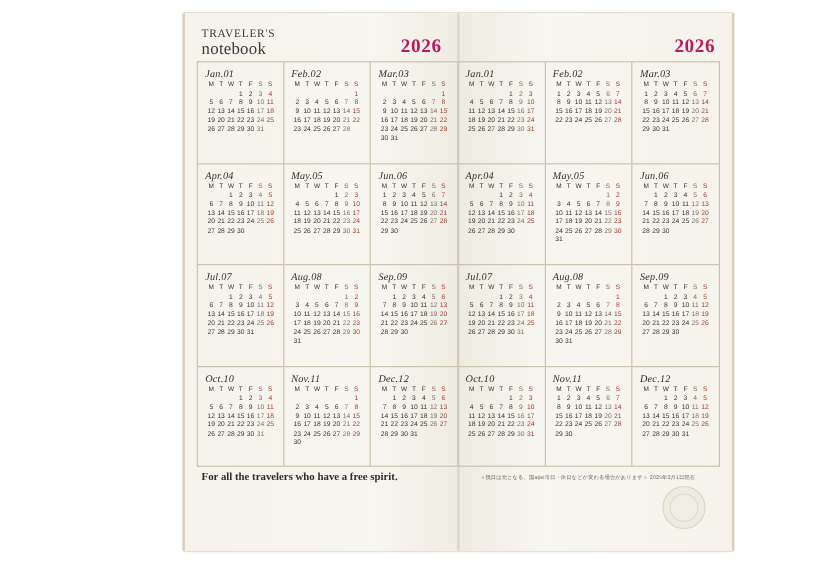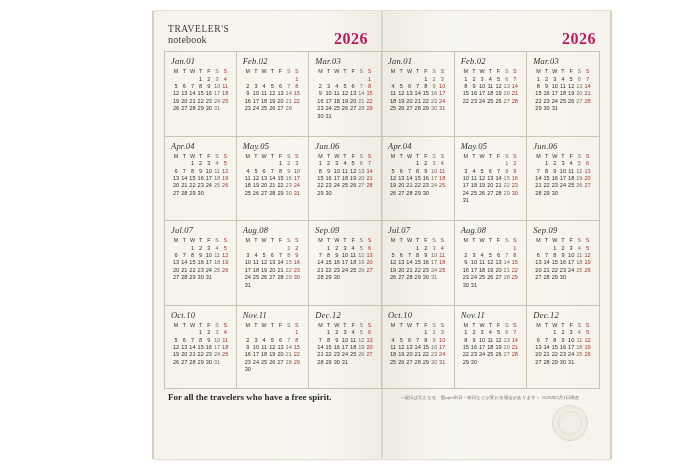--- a/index.html
+++ b/index.html
@@ -78,21 +78,21 @@
     left: 4px; top: 0;
     line-height: 1.05;
     color: #3a3a38;
   }
   .brand .b1 {
     font-size: 9.5px;
     letter-spacing: 0.6px;
     font-family: "Liberation Serif", serif;
   }
   .brand .b2 {
-    font-size: 10px;
+    font-size: 14px;
     letter-spacing: 0.2px;
     font-family: "Liberation Serif", serif;
   }
   .year {
     position: absolute;
     font-size: 16px;
     font-weight: bold;
     color: #be185d;
     letter-spacing: 0.5px;
     font-family: "Liberation Serif", serif;

